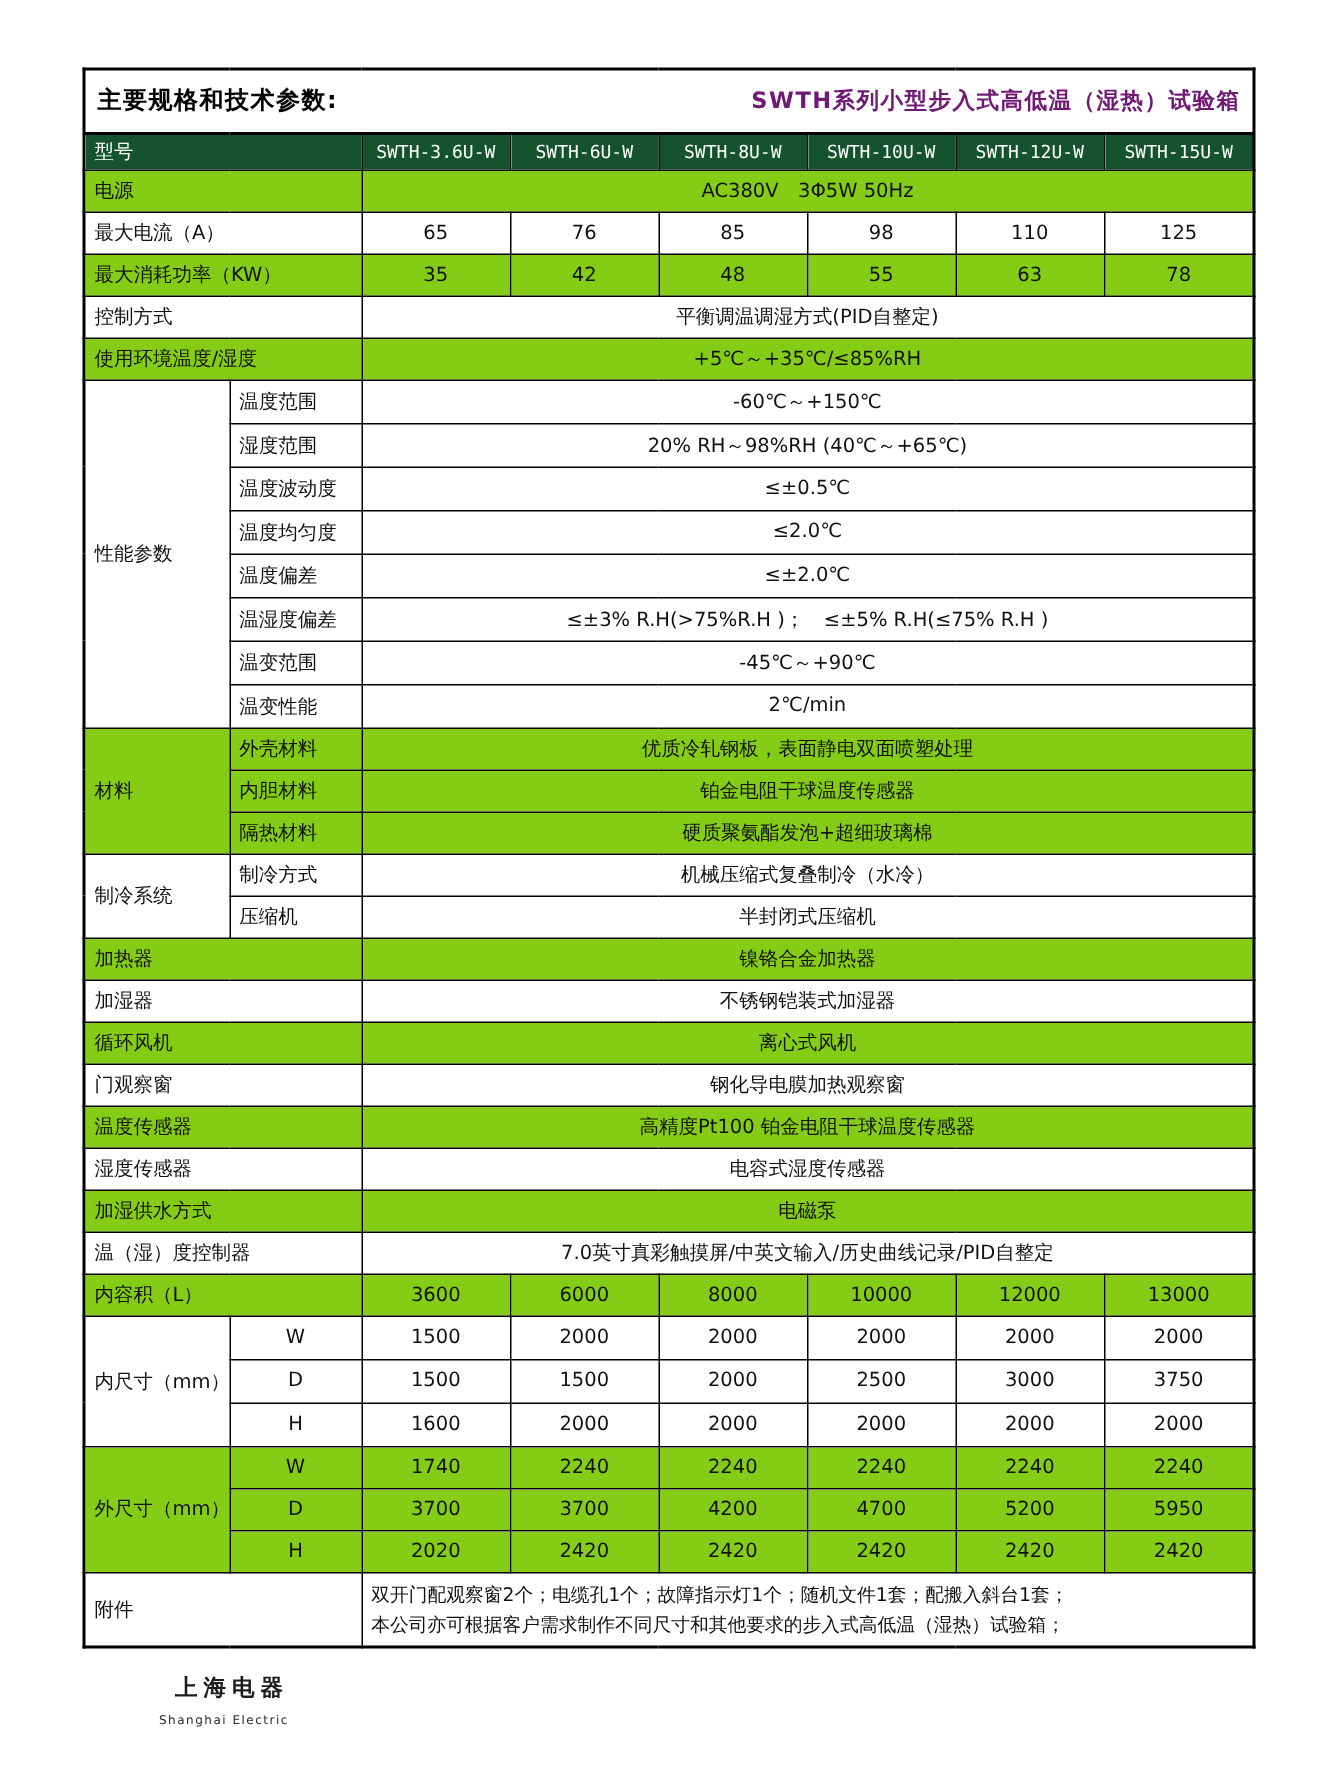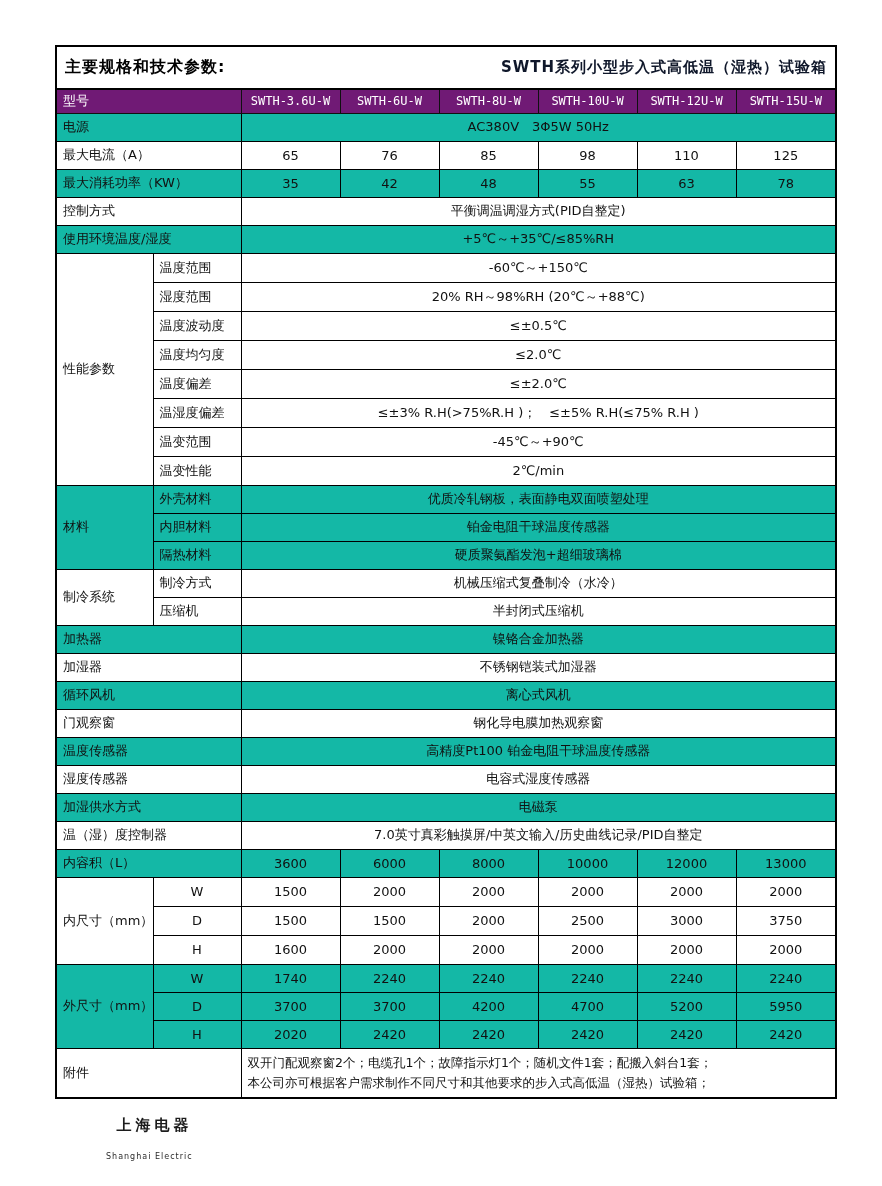--- a/index.html
+++ b/index.html
@@ -17,50 +17,50 @@
     padding:1px 4px;
     text-align:center;
     vertical-align:middle;
     overflow:hidden;
     white-space:nowrap;
   }
   td.lbl { text-align:left; padding-left:6px; }
   tr.r   { height:28px; }
   tr.rp  { height:29px; }
 
-  .blue  { background:#14b8a6; }
+  .blue  { background:#84cc16; }
   .white { background:#ffffff; }
 
   
   tr.title-row { height:43px; }
   tr.title-row td { border-bottom:2px solid #000; }
   .title-flex { display:flex; justify-content:space-between; align-items:center; padding:0 4px;gap:48px; }
   .title-left  { font-weight:bold; font-size:16px; color:#000; letter-spacing:1px; }
-  .title-right { font-weight:bold; font-size:15px; color:#0f172a; letter-spacing:1px; }
+  .title-right { font-weight:bold; font-size:15px; color:#701a75; letter-spacing:1px; }
 
   
   tr.model-row { height:24px; }
   tr.model-row td {
-    background:#701a75; color:#fff;
+    background:#14532d; color:#fff;
     font-family:"DejaVu Sans Mono", monospace;
     font-size:12px;
     border-color:#101010;
   }
   tr.model-row td.lbl { font-family:"DejaVu Sans", sans-serif; font-size:13px; }
 
   .num { font-family:"DejaVu Sans", sans-serif; }
 
   
   tr.acc-row { height:50px; }
   tr.acc-row td.val { text-align:left; padding:3px 6px; white-space:normal; line-height:1.55; font-size:12.5px; }
 
   
   .logo { position:absolute; left:106px; top:1116px; text-align:right; color:#1c1c1c; }
   .logo-cn { font-weight:bold; font-size:15px; letter-spacing:4px; font-family:"DejaVu Serif", serif; }
-  .logo-en { font-size:8px; letter-spacing:1px; margin-top:17px; color:#2a2a2a; }
+  .logo-en { font-size:8px; letter-spacing:1px; margin-top:7px; color:#2a2a2a; }
 </style>
 </head>
 <body>
 
 <table class="spec-table">
   <colgroup>
     <col style="width:97px">
       <col style="width:88px">
     <col style="width:99px">
       <col style="width:99px">
@@ -125,21 +125,21 @@
     <td colspan="6" class="blue">+5℃～+35℃/≤85%RH</td>
   </tr>
 
   <tr class="rp">
     <td rowspan="8" class="lbl white">性能参数</td>
     <td class="lbl white">温度范围</td>
     <td colspan="6" class="white">-60℃～+150℃</td>
   </tr>
   <tr class="rp">
     <td class="lbl white">湿度范围</td>
-    <td colspan="6" class="white">20% RH～98%RH (20℃～+88℃)</td>
+    <td colspan="6" class="white">20% RH～98%RH (40℃～+65℃)</td>
   </tr>
   <tr class="rp">
     <td class="lbl white">温度波动度</td>
     <td colspan="6" class="white">≤±0.5℃</td>
   </tr>
   <tr class="rp">
     <td class="lbl white">温度均匀度</td>
     <td colspan="6" class="white">≤2.0℃</td>
   </tr>
   <tr class="rp">

